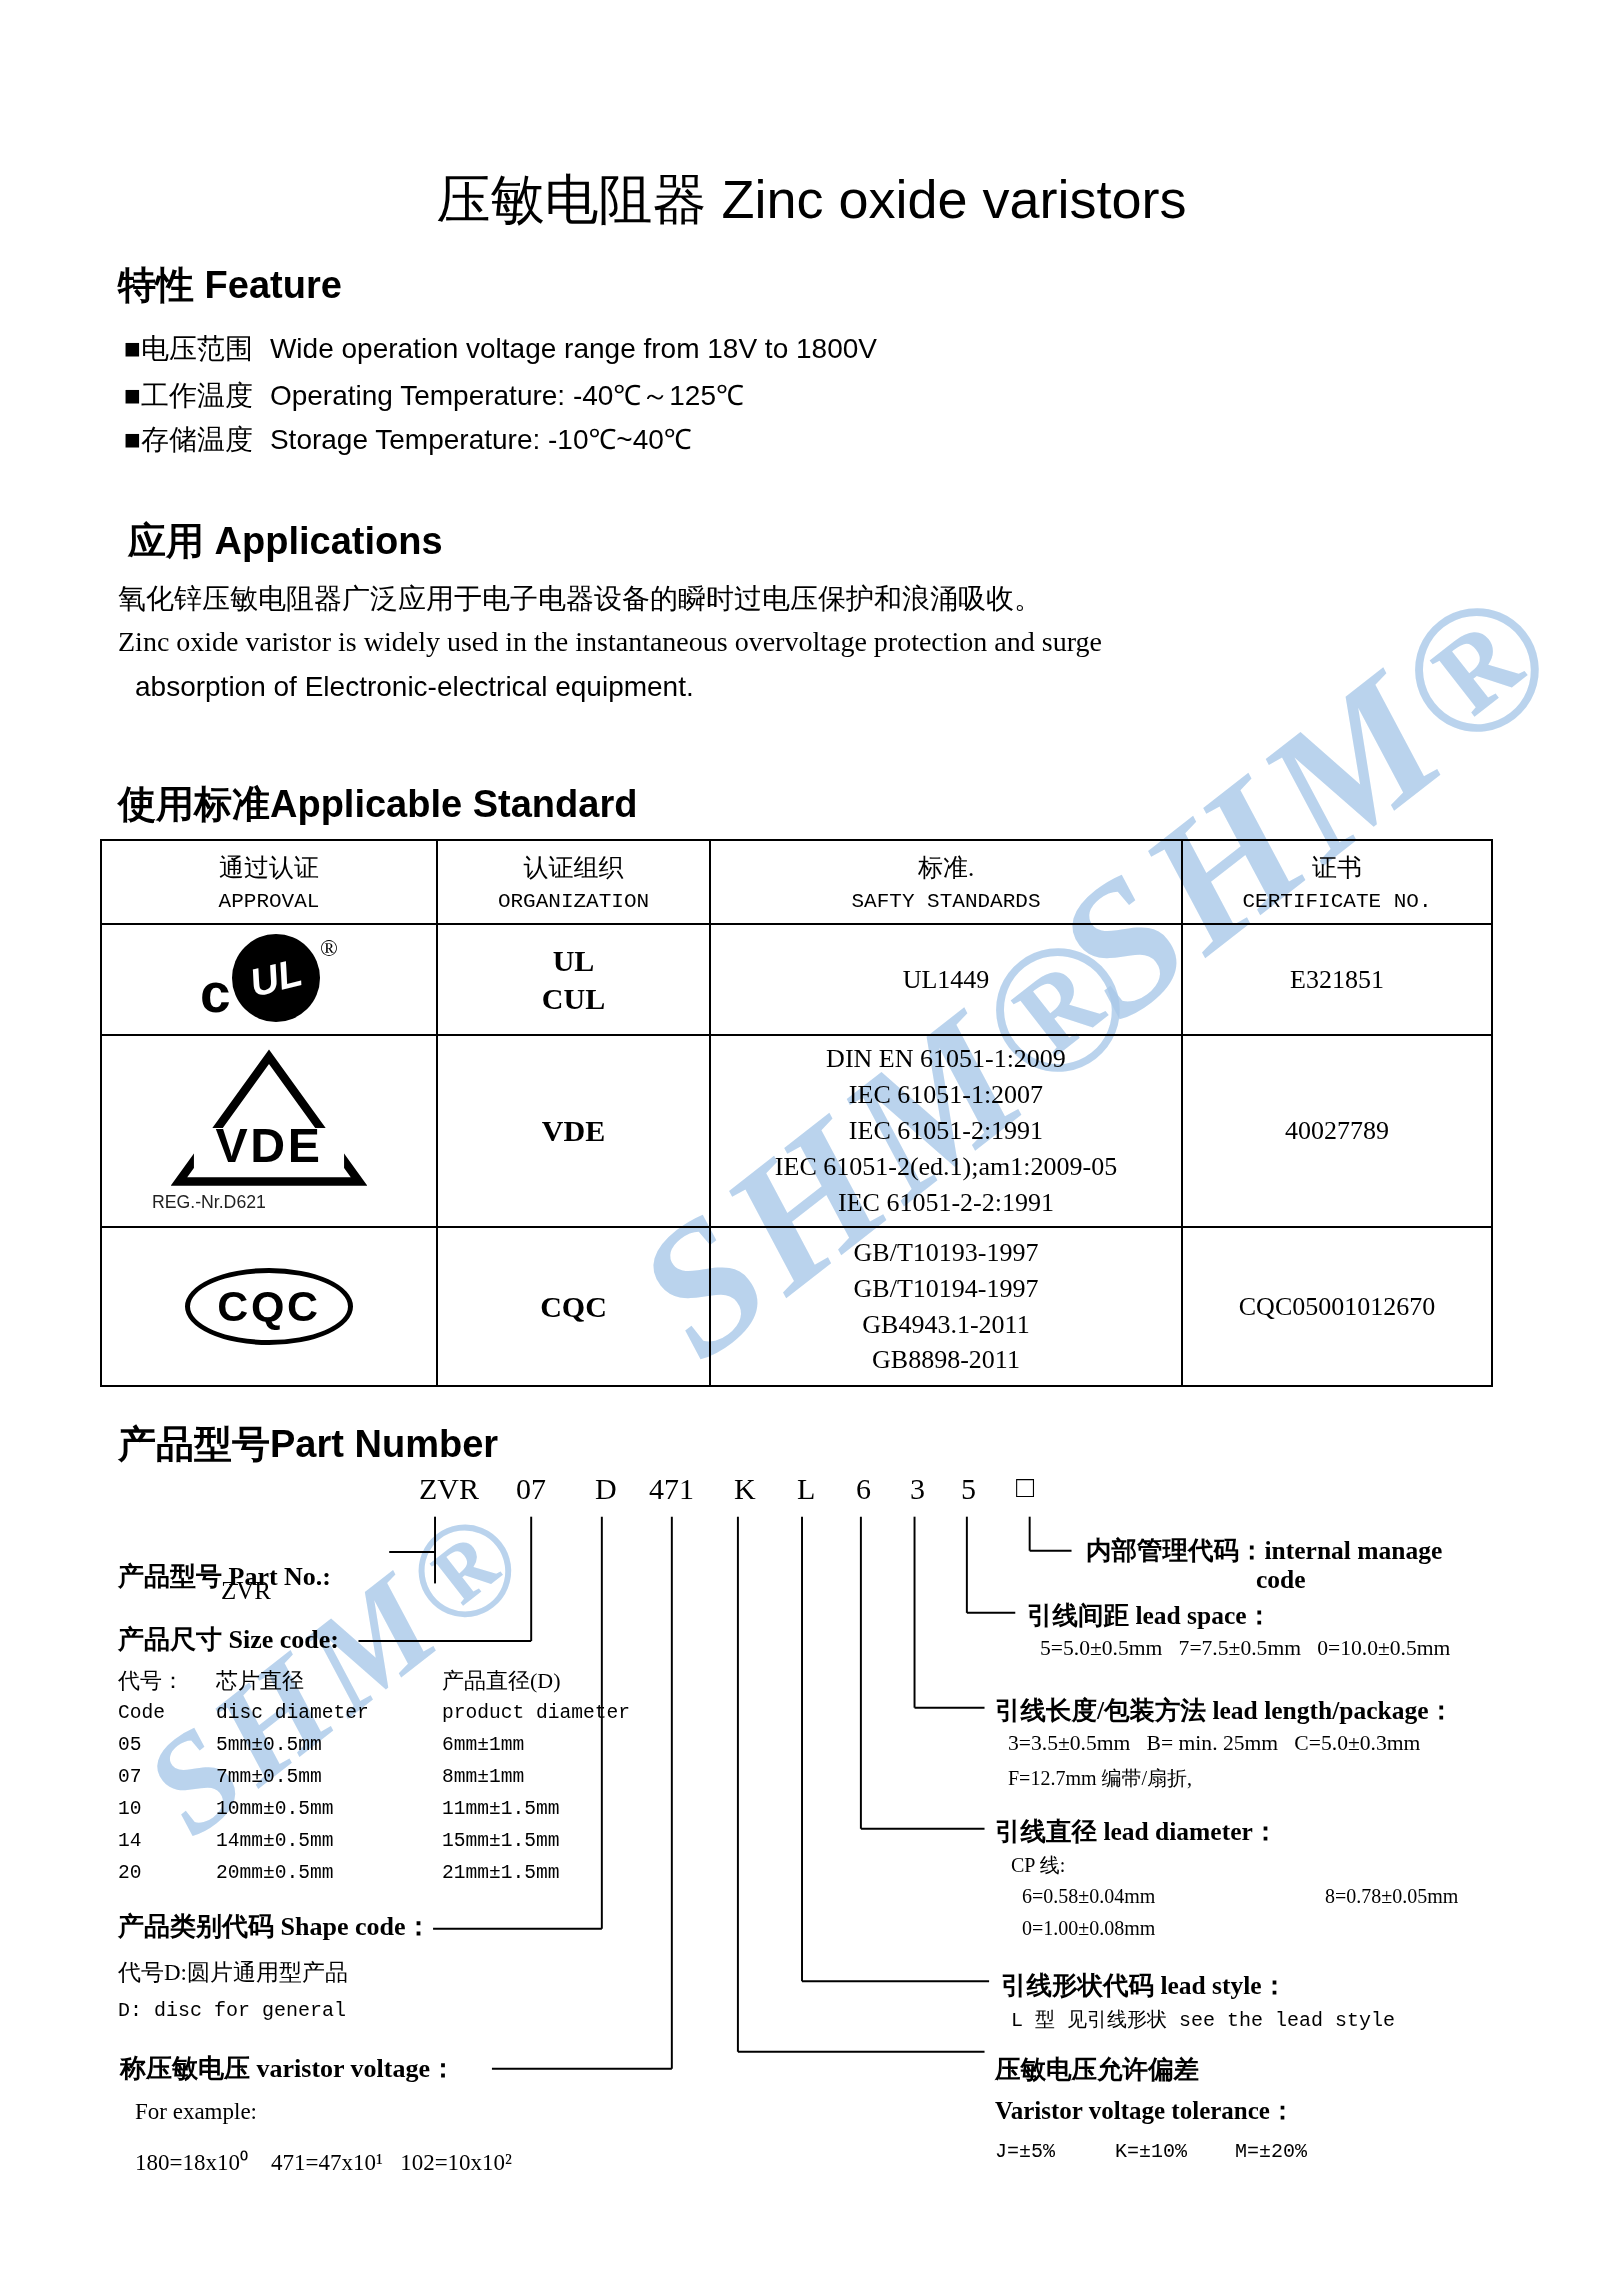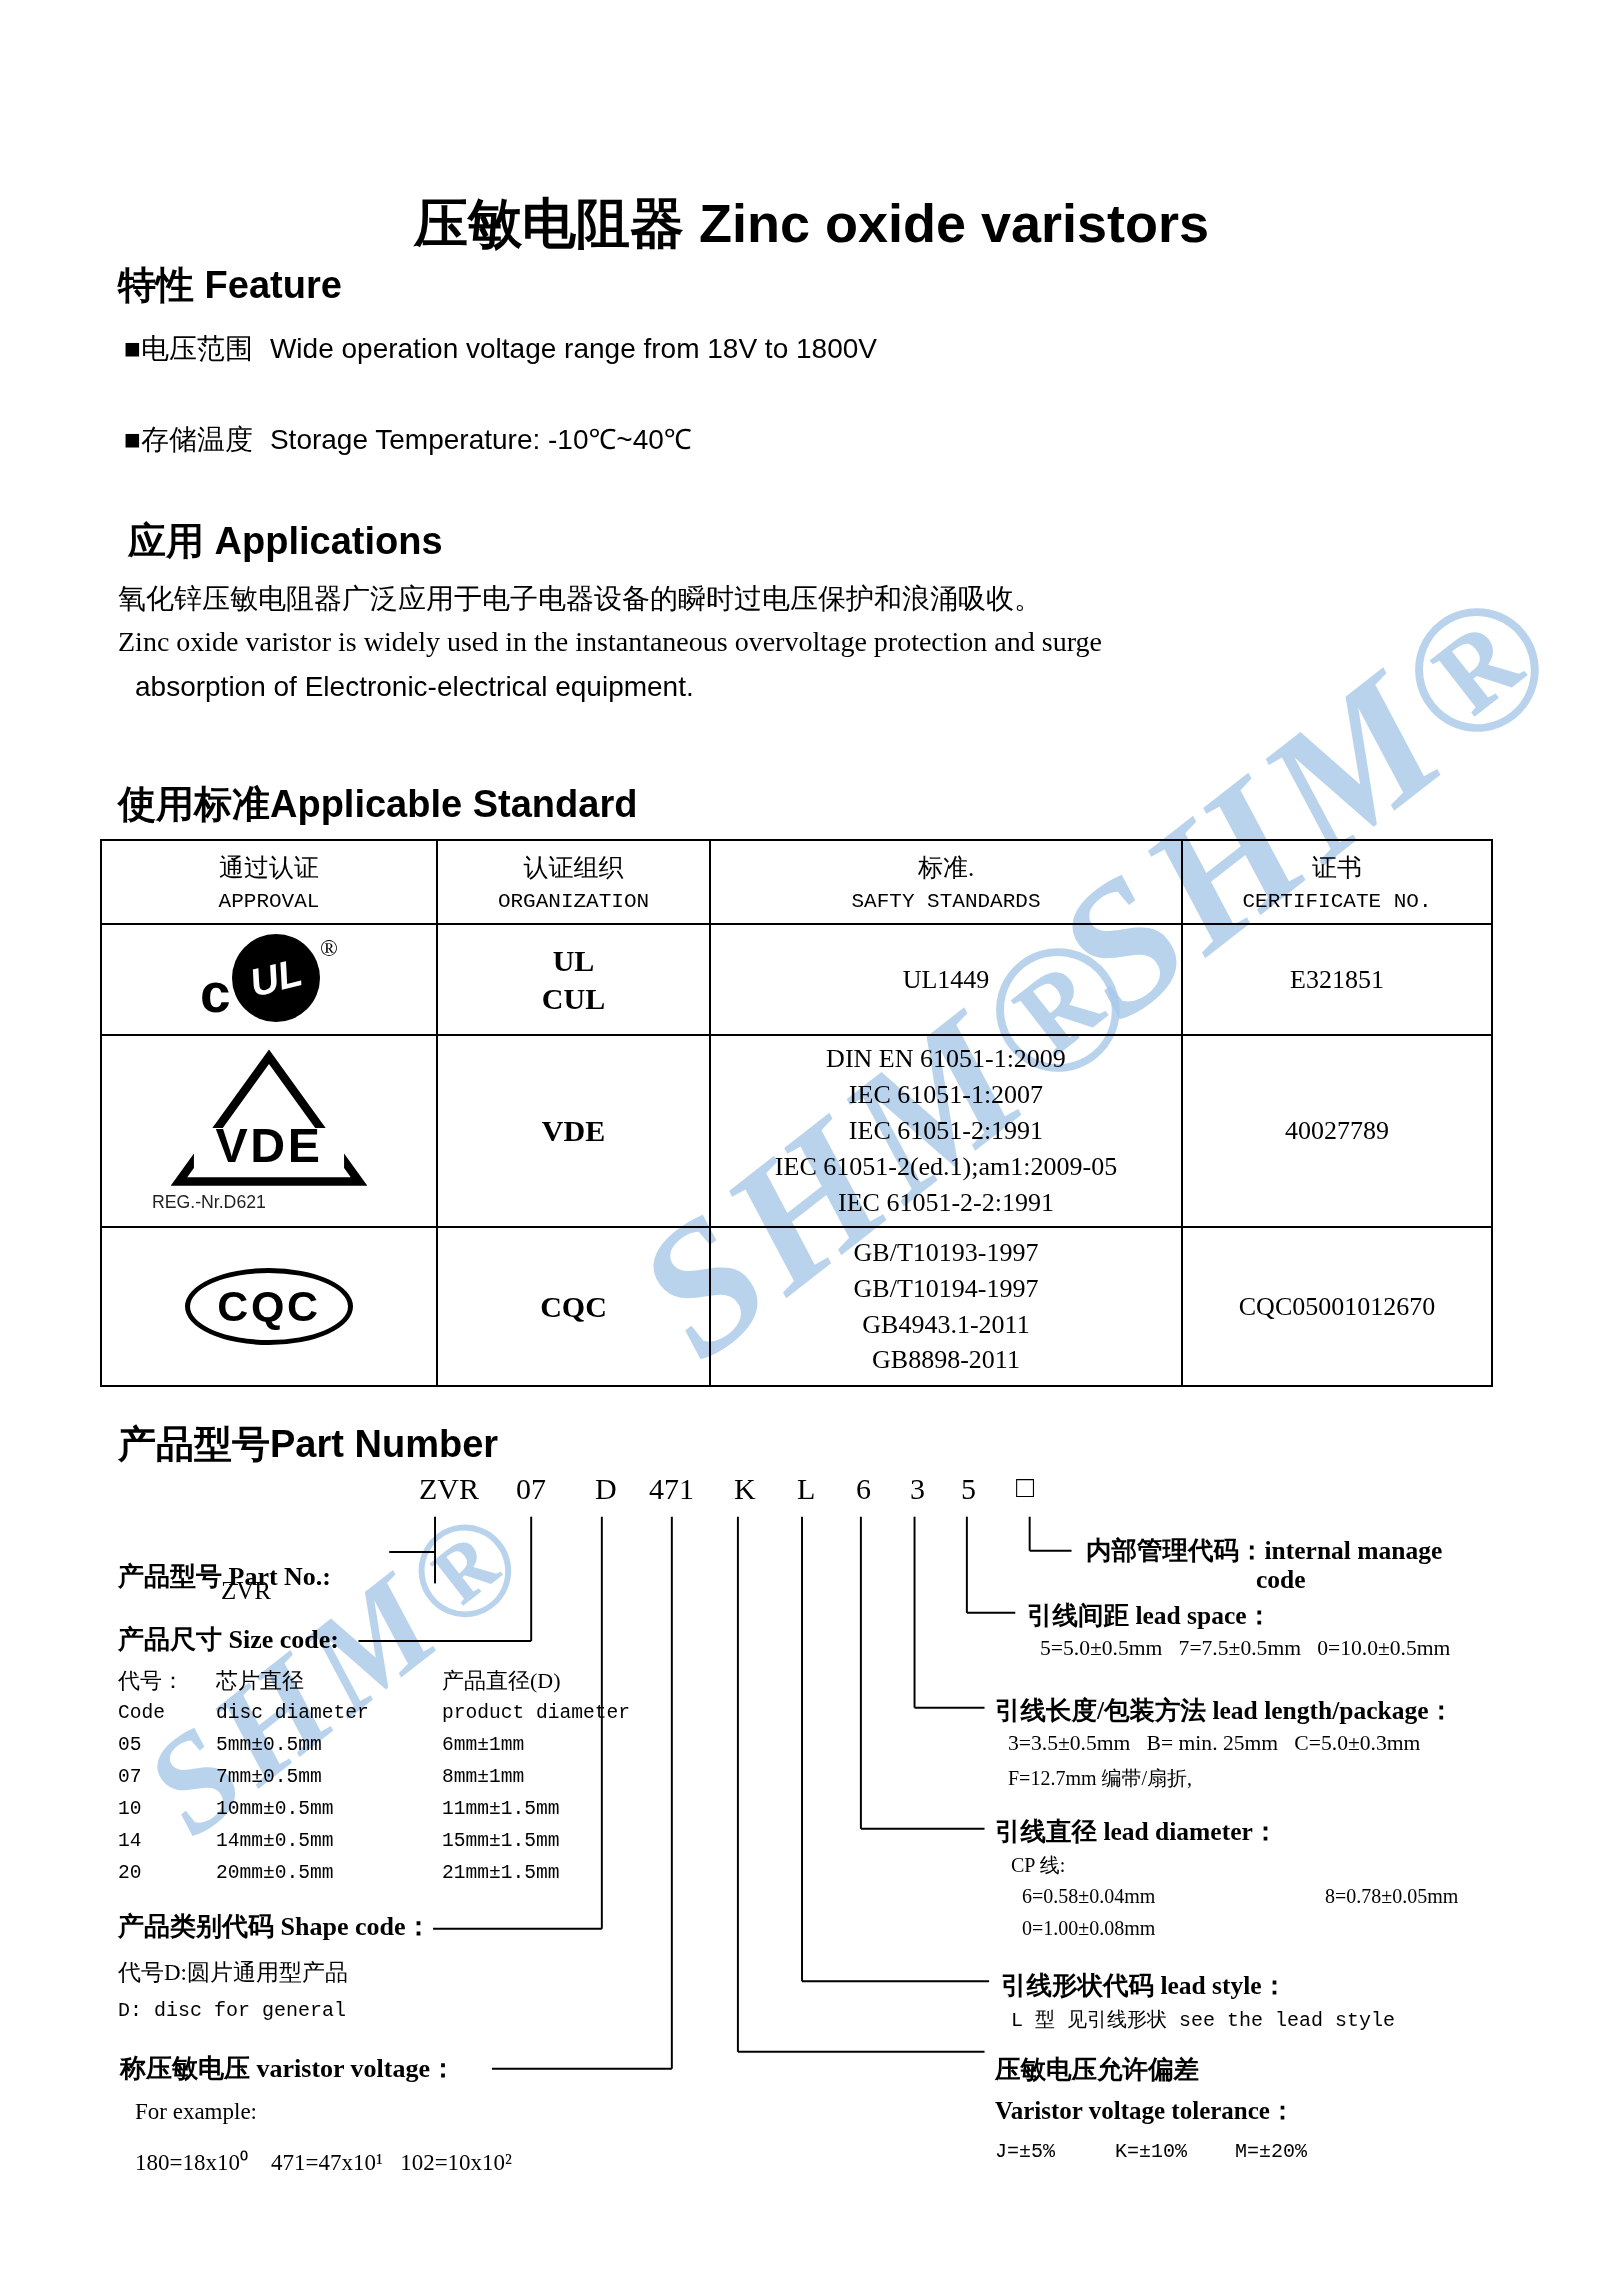--- a/index.html
+++ b/index.html
@@ -22,21 +22,21 @@
   .wm {
     position: absolute;
     font-family: "Liberation Serif", serif;
     font-style: italic; font-weight: bold;
     color: #a9c9e9; opacity: .8;
     transform: rotate(-38deg);
     z-index: 0; letter-spacing: 7.9px;
     pointer-events: none;
   }
 
-  .page-title { left:0; right:0; top:164px; text-align:center; font-size:54px; font-weight:bold;margin-top:24px; }
+  .page-title { left:0; right:0; top:164px; text-align:center; font-size:54px; font-weight:normal; }
   .h2 { font-size:38px; font-weight:bold; font-family:"Liberation Sans",sans-serif; }
   .feat-line { font-size:28px; font-family:"Liberation Sans",sans-serif; }
   .feat-line .zh { margin-right: 17px; }
   .app-line { font-size:28px; font-family:"Liberation Sans",sans-serif; }
 
   table.std {
     position:absolute; left:100px; top:839px;
     width:1391px; border-collapse:collapse; table-layout:fixed;
     background: transparent; z-index:1;
   }
@@ -83,20 +83,23 @@
 
   <span class="wm" style="left:1021px; top:694px; font-size:183px;">SHM®</span>
   <span class="wm" style="left:602px; top:1034px; font-size:183px;">SHM®</span>
   <span class="wm" style="left:118px; top:1590px; font-size:137px;">SHM®</span>
 
   <div class="abs page-title sans z1">压敏电阻器 Zinc oxide varistors</div>
 
   <div class="abs h2 z1" style="left:118px; top:260px;">特性 Feature</div>
   <div class="abs feat-line z1" style="left:124px; top:330px;">
     <span class="zh">■电压范围</span><span>Wide operation voltage range from 18V to 1800V</span>
+  </div>
+  <div class="abs feat-line z1" style="left:124px; top:375px;">
+    <span class="zh">■工作温度</span><span>Operating Temperature: -40℃～125℃</span>
   </div>
   <div class="abs feat-line z1" style="left:124px; top:419px;">
     <span class="zh">■存储温度</span><span>Storage Temperature: -10℃~40℃</span>
   </div>
 
   <div class="abs h2 z1" style="left:128px; top:516px;">应用 Applications</div>
   <div class="abs app-line z1" style="left:118px; top:580px;">氧化锌压敏电阻器广泛应用于电子电器设备的瞬时过电压保护和浪涌吸收。</div>
   <div class="abs app-line z1" style="left:118px; top:626px;font-family:Liberation Serif, serif;">Zinc oxide varistor is widely used in the instantaneous overvoltage protection and surge</div>
   <div class="abs app-line z1" style="left:135px; top:671px;">absorption of Electronic-electrical equipment.</div>
 

